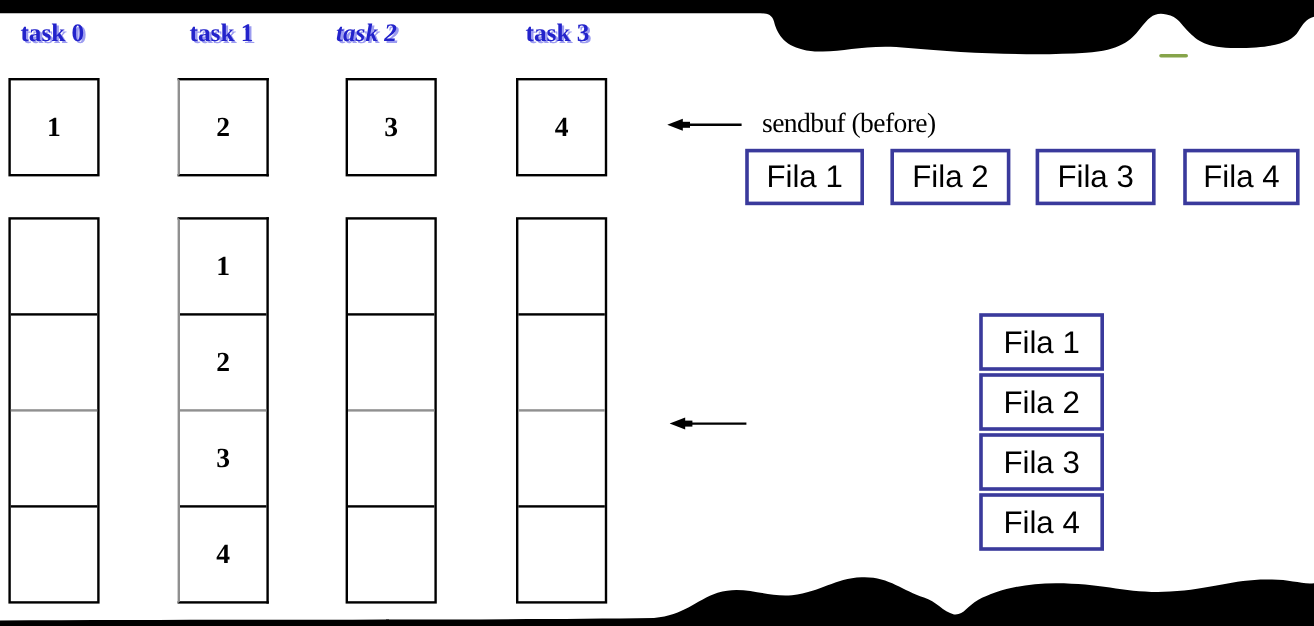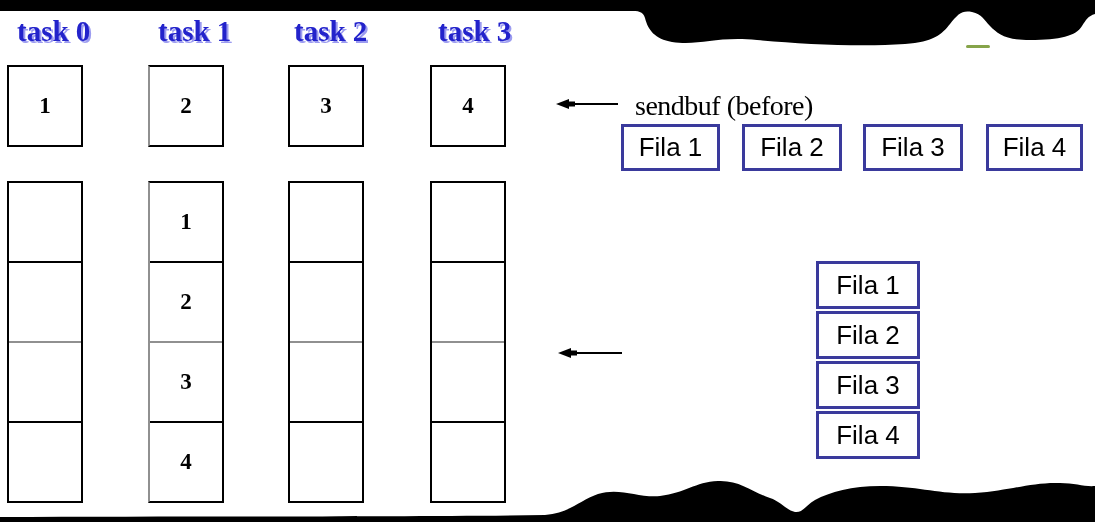--- a/index.html
+++ b/index.html
@@ -2,21 +2,21 @@
 <html><head>
 <meta charset="utf-8">
 <style>
   html,body{margin:0;padding:0;background:#fff;}
   .canvas{
     position:relative;width:1095px;height:522px;background:#ffffff;overflow:hidden;
     font-family:"Liberation Serif", serif;
   }
   
   .task-label{
-    position:absolute;top:15px;font-weight:bold;font-size:29px;
+    position:absolute;top:15px;font-weight:bold;font-size:21px;
     color:#2323cb;text-shadow:2px 2px 0 #9c9cf0;white-space:nowrap;
   }
   
   .sbox{
     position:absolute;top:65px;width:76px;height:82px;box-sizing:border-box;
     border:2px solid #000;background:#fff;display:flex;align-items:center;justify-content:center;
     font-weight:bold;font-size:23px;color:#000;
   }
   
   .col{
@@ -26,21 +26,21 @@
   .cell{
     flex:1;display:flex;align-items:center;justify-content:center;
     border-top:2px solid #000;font-weight:bold;font-size:23px;color:#000;
   }
   .cell:first-child{border-top:none;}
   .cell.gray-top{border-top-color:#909090;}
   .gray-left{border-left-color:#909090 !important;}
   
   .arrow-svg{position:absolute;}
   .caption{
-    position:absolute;font-size:28px;color:#000;white-space:nowrap;
+    position:absolute;font-size:23px;color:#000;white-space:nowrap;
     font-family:"Liberation Serif", serif;letter-spacing:-0.5px;
   }
   
   .fila{
     position:absolute;top:124px;height:47px;box-sizing:border-box;
     border:3px solid #3a3a9c;background:#fff;display:flex;align-items:center;justify-content:center;
     font-family:"Liberation Sans", sans-serif;font-size:26px;color:#000;white-space:nowrap;
   }
   
   .stack{
@@ -54,21 +54,21 @@
   }
   .torn{position:absolute;left:0;top:0;pointer-events:none;}
 </style>
 </head>
 <body>
 
 <div class="canvas">
 
   <div class="task-label" style="left:17px;">task 0</div>
   <div class="task-label" style="left:158px;text-align:center;">task 1</div>
-  <div class="task-label" style="left:294px;">task 2</div>
+  <div class="task-label" style="left:280px;font-style:italic;">task 2</div>
   <div class="task-label" style="left:438px;">task 3</div>
 
   <div class="sbox" style="left:7px;">
       <span>1</span>
     </div>
   <div class="sbox gray-left" style="left:148px;">
       <span>2</span>
     </div>
   <div class="sbox" style="left:288px;">
       <span>3</span>

